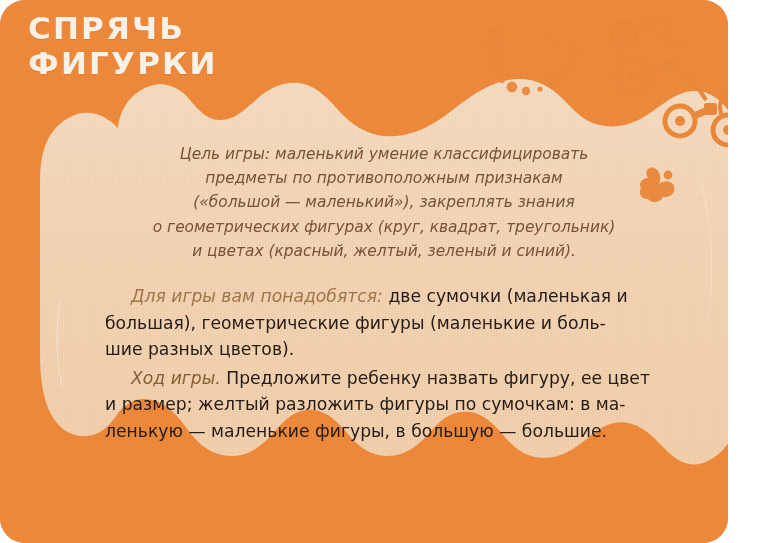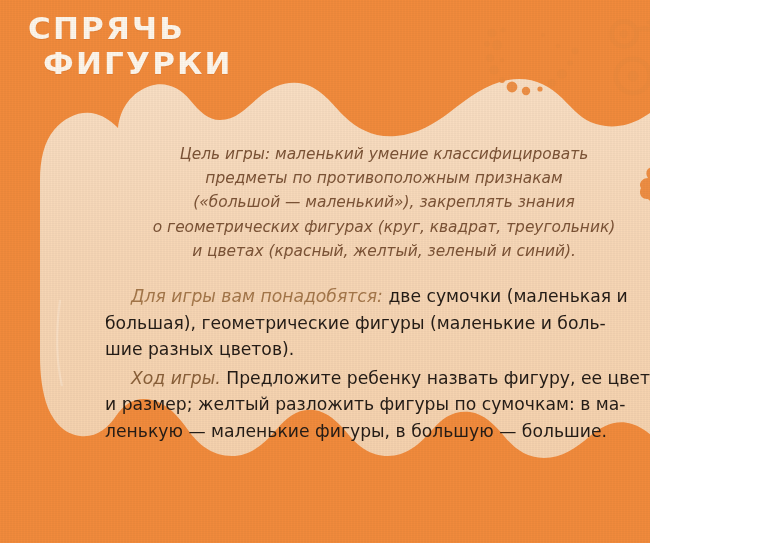--- a/index.html
+++ b/index.html
@@ -2,25 +2,26 @@
 <html lang="ru"><head>
 <meta charset="utf-8">
 <style>
   html, body {
     margin: 0;
     padding: 0;
     background: #ffffff;
   }
   #page {
     position: relative;
-    width: 650px;
+    width: 728px;
     height: 543px;
     overflow: hidden;
     background: #F28B3C;
     font-family: "Liberation Sans", sans-serif;
+    border-radius: 25px;
   }
   
   #page::after {
     content: "";
     position: absolute;
     inset: 0;
     pointer-events: none;
     background-image:
       repeating-linear-gradient(0deg, rgba(255,255,255,0.055) 0px, rgba(255,255,255,0.055) 1px, rgba(0,0,0,0.025) 1px, rgba(0,0,0,0.025) 2px),
       repeating-linear-gradient(90deg, rgba(255,255,255,0.035) 0px, rgba(255,255,255,0.035) 1px, rgba(0,0,0,0.018) 1px, rgba(0,0,0,0.018) 3px);
@@ -61,21 +62,21 @@
   .title-line {
     display: block;
     color: #FFF7EC;
     font-family: "DejaVu Sans", sans-serif;
     font-weight: 700;
     font-size: 31px;
     letter-spacing: 2.2px;
     text-transform: uppercase;
     text-shadow: 0 1px 0 rgba(190,95,30,.25);
   }
-  .title-line.l2 { margin-top: 5px; margin-left: 15px; }
+  .title-line.l2 { margin-top: 5px; }
 
   
   .content {
     position: absolute;
     left: 0;
     top: 0;
     width: 770px;
     z-index: 30;
   }
   .intro-block {

